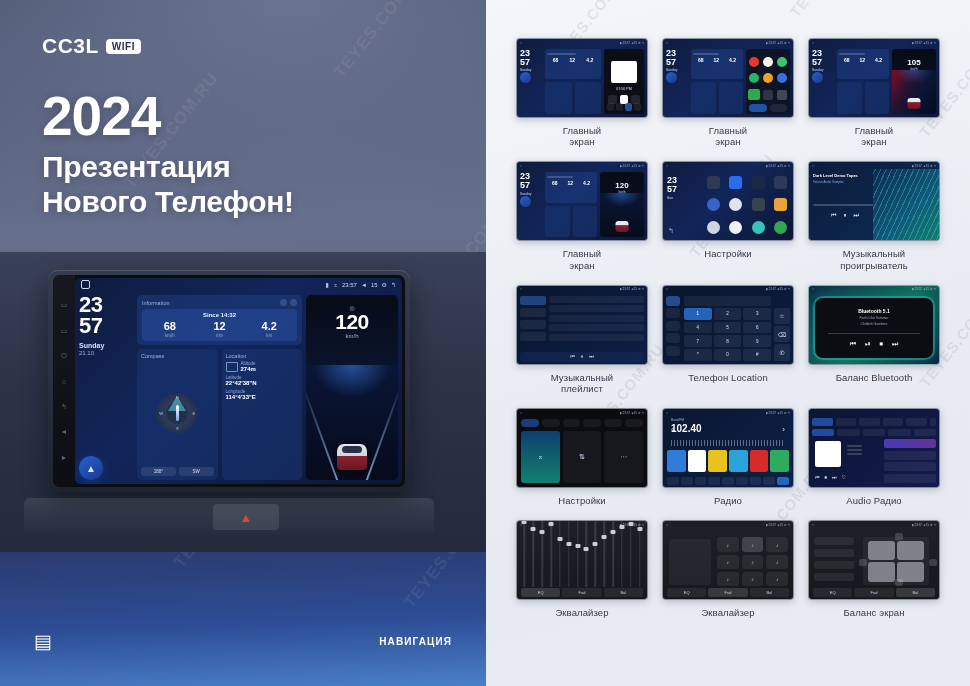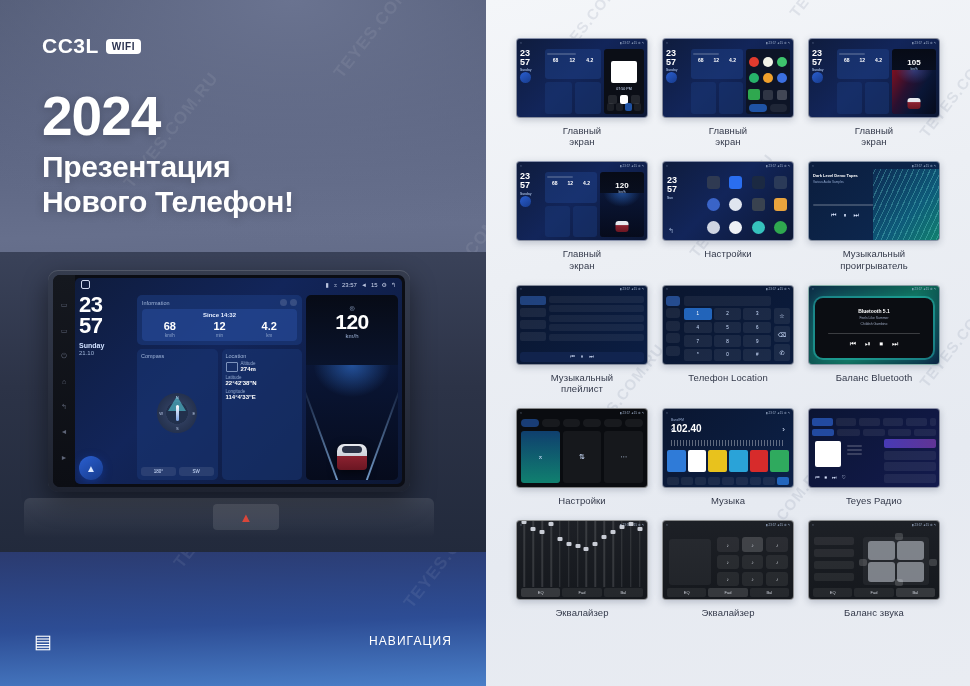--- a/index.html
+++ b/index.html
@@ -168,21 +168,21 @@
     width:66px;height:26px;background:rgba(255,255,255,.10);border-radius:4px;
     display:flex;align-items:center;justify-content:center;color:#d9463a;font-size:13px;
   }
 
   .hero-foot{
     position:absolute;left:0;right:0;bottom:30px;height:30px;
     display:flex;align-items:center;padding:0 34px;
   }
   .layers-icon{color:#fff;font-size:19px;line-height:1;}
   .hero-foot .sp{flex:1;}
-  .nav-word{color:#fff;font-size:12px;font-weight:400;letter-spacing:1.1px;padding-left:8px;}
+  .nav-word{color:#fff;font-size:10px;font-weight:700;letter-spacing:1.1px;padding-left:8px;}
 
   
   .grid-panel{
     position:relative;flex:1;height:686px;overflow:hidden;
     background:linear-gradient(165deg,#f4f6f9 0%,#eceff4 35%,#e6eaf1 70%,#e9ecf2 100%);
   }
   .gp-wm{
     position:absolute;color:rgba(120,132,155,.16);
     font-size:15px;letter-spacing:1px;font-weight:700;
     transform:rotate(-52deg);transform-origin:left top;white-space:nowrap;
@@ -900,21 +900,21 @@
             <div class="rd-b"></div>
             <div class="rd-b"></div>
             <div class="rd-b"></div>
             <div class="rd-b"></div>
             <div class="rd-b"></div>
             <div class="rd-b"></div>
             <div class="rd-b on"></div>
           </div>
         </div>
         <div class="caption">
-          <span>Музыка</span>
+          <span>Радио</span>
         </div>
       </div>
 
       <div class="cell">
         <div class="shot" style="background:linear-gradient(135deg,#0b1533,#131a4d);">
           <div class="tr-top">
             <div class="tr-t on"></div>
             <div class="tr-t"></div>
             <div class="tr-t"></div>
             <div class="tr-t"></div>
@@ -941,21 +941,21 @@
             <div class="tr-r"></div>
           </div>
           <div class="tr-ctl">
             <span>⏮</span>
             <span>⏹</span>
             <span>⏭</span>
             <span>♡</span>
           </div>
         </div>
         <div class="caption">
-          <span>Teyes Радио</span>
+          <span>Audio Радио</span>
         </div>
       </div>
 
       <div class="cell">
         <div class="shot t-grey">
           <div class="mbar">
               <b>⌂</b>
               <span class="sp"></span>
               <b>▮ 23:57 ◄15 ⚙ ↰</b>
             </div>
@@ -1039,19 +1039,19 @@
           <div class="bl-ar" style="right:2px;top:38px;"></div>
           <div class="bl-ar" style="left:86px;top:12px;"></div>
           <div class="bl-ar" style="left:86px;bottom:13px;"></div>
           <div class="eq-foot">
             <div class="eq-f">EQ</div>
             <div class="eq-f">Fad</div>
             <div class="eq-f on">Bal</div>
           </div>
         </div>
         <div class="caption">
-          <span>Баланс звука</span>
+          <span>Баланс экран</span>
         </div>
       </div>
 
     </div>
   </div>
 </div>
 
 </body></html>

